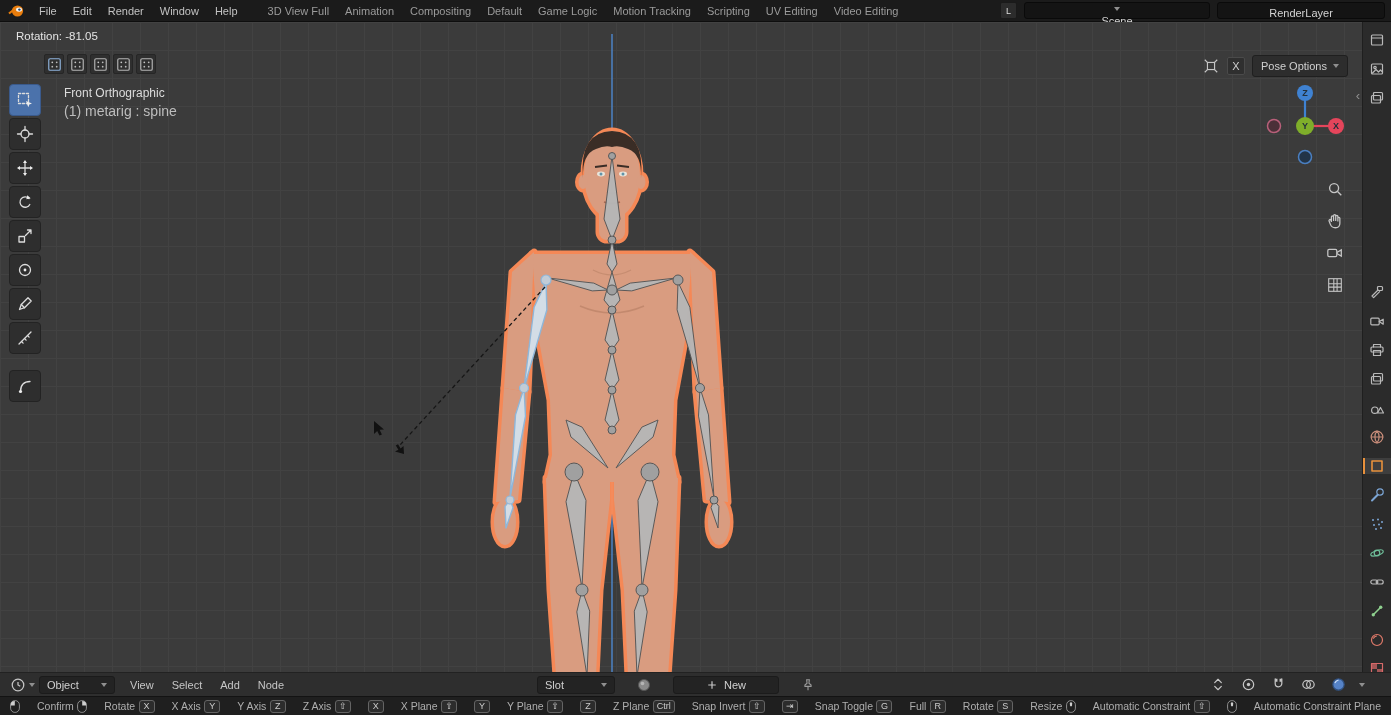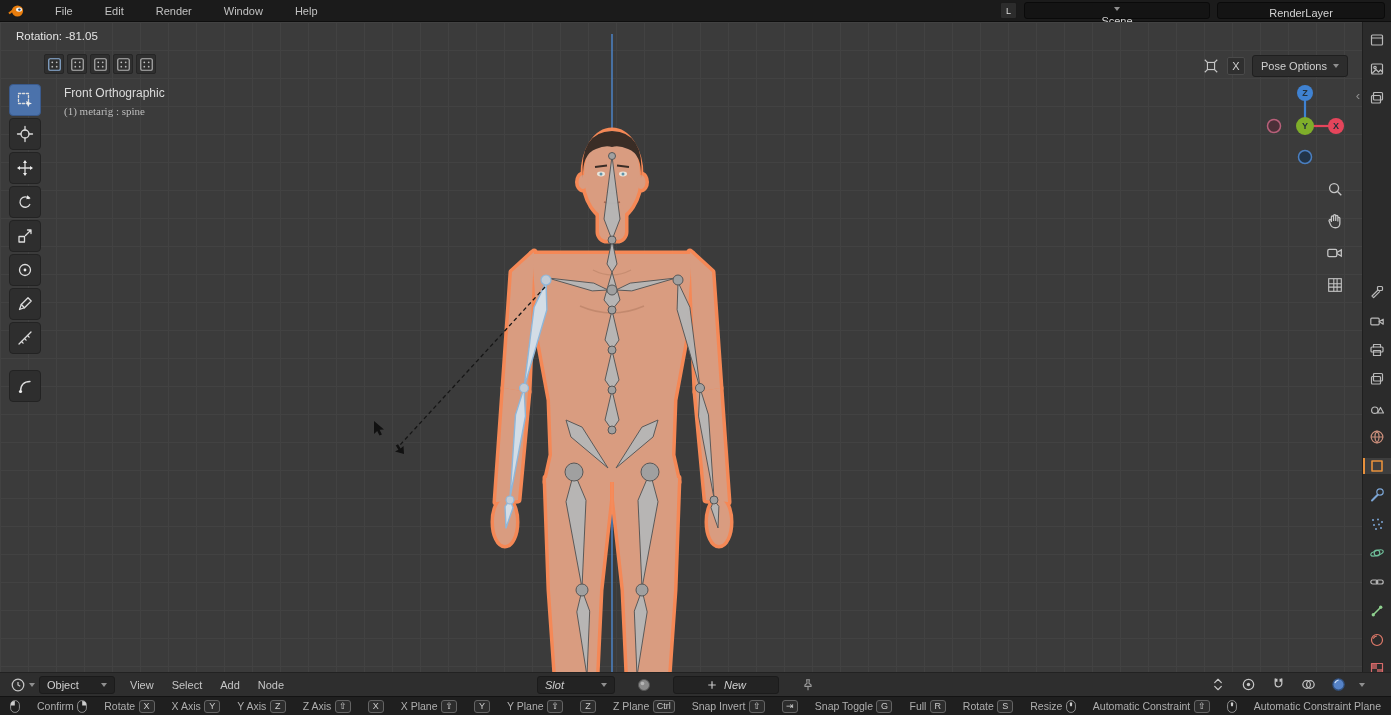--- a/index.html
+++ b/index.html
@@ -3,21 +3,21 @@
 <meta charset="utf-8">
 <style>
   html,body{margin:0;padding:0;background:#161616;}
   #app{position:relative;width:1391px;height:715px;overflow:hidden;
        font-family:"Liberation Sans",sans-serif;font-size:11px;color:#c8c8c8;
        -webkit-font-smoothing:antialiased;}
   
   #topbar{position:absolute;left:0;top:0;width:1391px;height:22px;background:#1b1b1b;
           border-bottom:1px solid #0e0e0e;display:flex;align-items:center;box-sizing:border-box;}
   .logo{margin:0 6px 0 8px;display:flex;align-items:center;}
-  .menu-item{padding:0 8px;color:#c2c2c2;cursor:default;margin-left:16px;}
+  .menu-item{padding:0 8px;color:#c2c2c2;cursor:default;}
   .layouts{display:flex;margin-left:14px;}
   .layout-item{padding:0 8px;color:#9b9b9b;}
   .tb-right{margin-left:auto;display:flex;align-items:center;gap:7px;margin-right:6px;}
   .lib-badge{width:15px;height:15px;background:#2c2c2c;border:1px solid #1a1a1a;border-radius:2px;
              display:flex;align-items:center;justify-content:center;font-size:9px;color:#ddd;}
   .pill{height:17px;background:#141414;border:1px solid #0a0a0a;border-radius:3px;
         display:flex;align-items:center;gap:4px;padding:0 5px;box-sizing:border-box;flex-direction:column;}
   .pill .grow{flex:1;}
   .chev{width:0;height:0;border-left:3.5px solid transparent;border-right:3.5px solid transparent;
         border-top:4px solid #8f8f8f;display:inline-block;}
@@ -26,21 +26,21 @@
   #viewport{position:absolute;left:0;top:22px;width:1362px;height:650px;background-color:#3b3b3b;
     background-image:linear-gradient(#424242 1px,transparent 1px),linear-gradient(90deg,#424242 1px,transparent 1px);
     background-size:28px 28px;overflow:hidden;}
   .rotation-readout{position:absolute;left:16px;top:8px;color:#e4e4e4;font-size:11.5px;text-align:right;}
   .mini-row{position:absolute;left:44px;top:32px;display:flex;gap:3px;}
   .mini-btn{width:18px;height:18px;border-radius:2px;background:#2f2f2f;border:1px solid #262626;
             display:flex;align-items:center;justify-content:center;}
   .mini-btn.active svg{stroke:#8fb3dc;}
   .view-labels{position:absolute;left:64px;top:62px;line-height:18px;}
   .view-label-1{font-size:12px;color:#dcdcdc;}
-  .view-label-2{font-size:11px;color:#bdbdbd;font-family:Liberation Serif, serif;}
+  .view-label-2{font-size:14px;color:#bdbdbd;}
   #toolbar{position:absolute;left:9px;top:62px;display:flex;flex-direction:column;gap:2px;}
   .tool-btn{width:30px;height:30px;border-radius:4px;background:#2e2e2e;border:1px solid #232323;
             display:flex;align-items:center;justify-content:center;}
   .tool-btn.active{background:#4b72ab;border-color:#3a5a8c;}
   .tool-btn.gap{margin-top:14px;}
   .axis-line{position:absolute;left:611px;top:12px;width:2px;height:638px;background:#4a7ab5;opacity:.85;}
   #scene-svg{position:absolute;left:460px;top:98px;}
   #modal-overlay{position:absolute;left:0;top:0;pointer-events:none;}
   .vp-topright{position:absolute;right:14px;top:33px;display:flex;align-items:center;gap:7px;}
   .icon-btn{width:18px;height:18px;display:flex;align-items:center;justify-content:center;border-radius:2px;}
@@ -61,21 +61,21 @@
   .prop-tab{width:100%;height:16px;display:flex;align-items:center;justify-content:center;}
   .prop-tab.active{background:#3e3e3e;box-shadow:inset 2px 0 0 #e8913c;}
   
   #vheader{position:absolute;left:0;top:672px;width:1391px;height:24px;background:#2e2e2e;
            border-top:1px solid #222;display:flex;align-items:center;padding-left:6px;box-sizing:border-box;}
   .vh-editor{display:flex;align-items:center;gap:3px;padding:0 4px;}
   .vh-pill{height:18px;background:#232323;border:1px solid #1b1b1b;border-radius:3px;display:flex;
            align-items:center;gap:6px;padding:0 7px;color:#d0d0d0;box-sizing:border-box;}
   .vh-menus{display:flex;margin-left:6px;}
   .vh-menu{padding:0 9px;color:#c6c6c6;}
-  .vh-center{position:absolute;left:537px;display:flex;align-items:flex-start;gap:20px;font-style:italic;}
+  .vh-center{position:absolute;left:537px;display:flex;align-items:flex-start;gap:20px;}
   .vh-right{position:absolute;right:26px;display:flex;align-items:center;gap:12px;}
   
   #statusbar{position:absolute;left:0;top:696px;width:1391px;height:19px;background:#1f1f1f;
              border-top:1px solid #131313;display:flex;align-items:center;justify-content:space-between;
              padding:0 10px;box-sizing:border-box;font-size:10.5px;color:#aeaeae;}
   .sb-item{display:flex;align-items:center;gap:17px;white-space:nowrap;}
   .kbd{border:1px solid #646464;border-radius:3px;background:#2c2c2c;color:#cccccc;
        font-size:9px;line-height:11px;padding:0 3px;min-width:8px;text-align:center;}
   .mouse{display:flex;align-items:center;}
   svg{display:block;}
@@ -94,20 +94,32 @@
           <path d="M1 9.5 L6 5.5" stroke="#e87d0d" stroke-width="2.2" fill="none"></path>
         </svg>
     </span>
     <nav style="display:flex">
 
     <span class="menu-item">File</span>
         <span class="menu-item">Edit</span>
         <span class="menu-item">Render</span>
         <span class="menu-item">Window</span>
         <span class="menu-item">Help</span>
+      </nav>
+    <nav class="layouts">
+
+    <span class="layout-item">3D View Full</span>
+        <span class="layout-item">Animation</span>
+        <span class="layout-item">Compositing</span>
+        <span class="layout-item">Default</span>
+        <span class="layout-item">Game Logic</span>
+        <span class="layout-item">Motion Tracking</span>
+        <span class="layout-item">Scripting</span>
+        <span class="layout-item">UV Editing</span>
+        <span class="layout-item">Video Editing</span>
       </nav>
     <div class="tb-right">
       <span class="lib-badge">L</span>
       <div class="pill" style="width:186px">
         <svg width="12" height="12" viewBox="0 0 16 16" fill="none" stroke="#b0b0b0" stroke-width="1.4">
             <circle cx="5.8" cy="10.2" r="3.2"></circle>
             <path d="M8.5 13h6l-3-5.5z"></path>
           </svg>
         <span class="chev"></span>
         <span class="pill-label">Scene</span>

